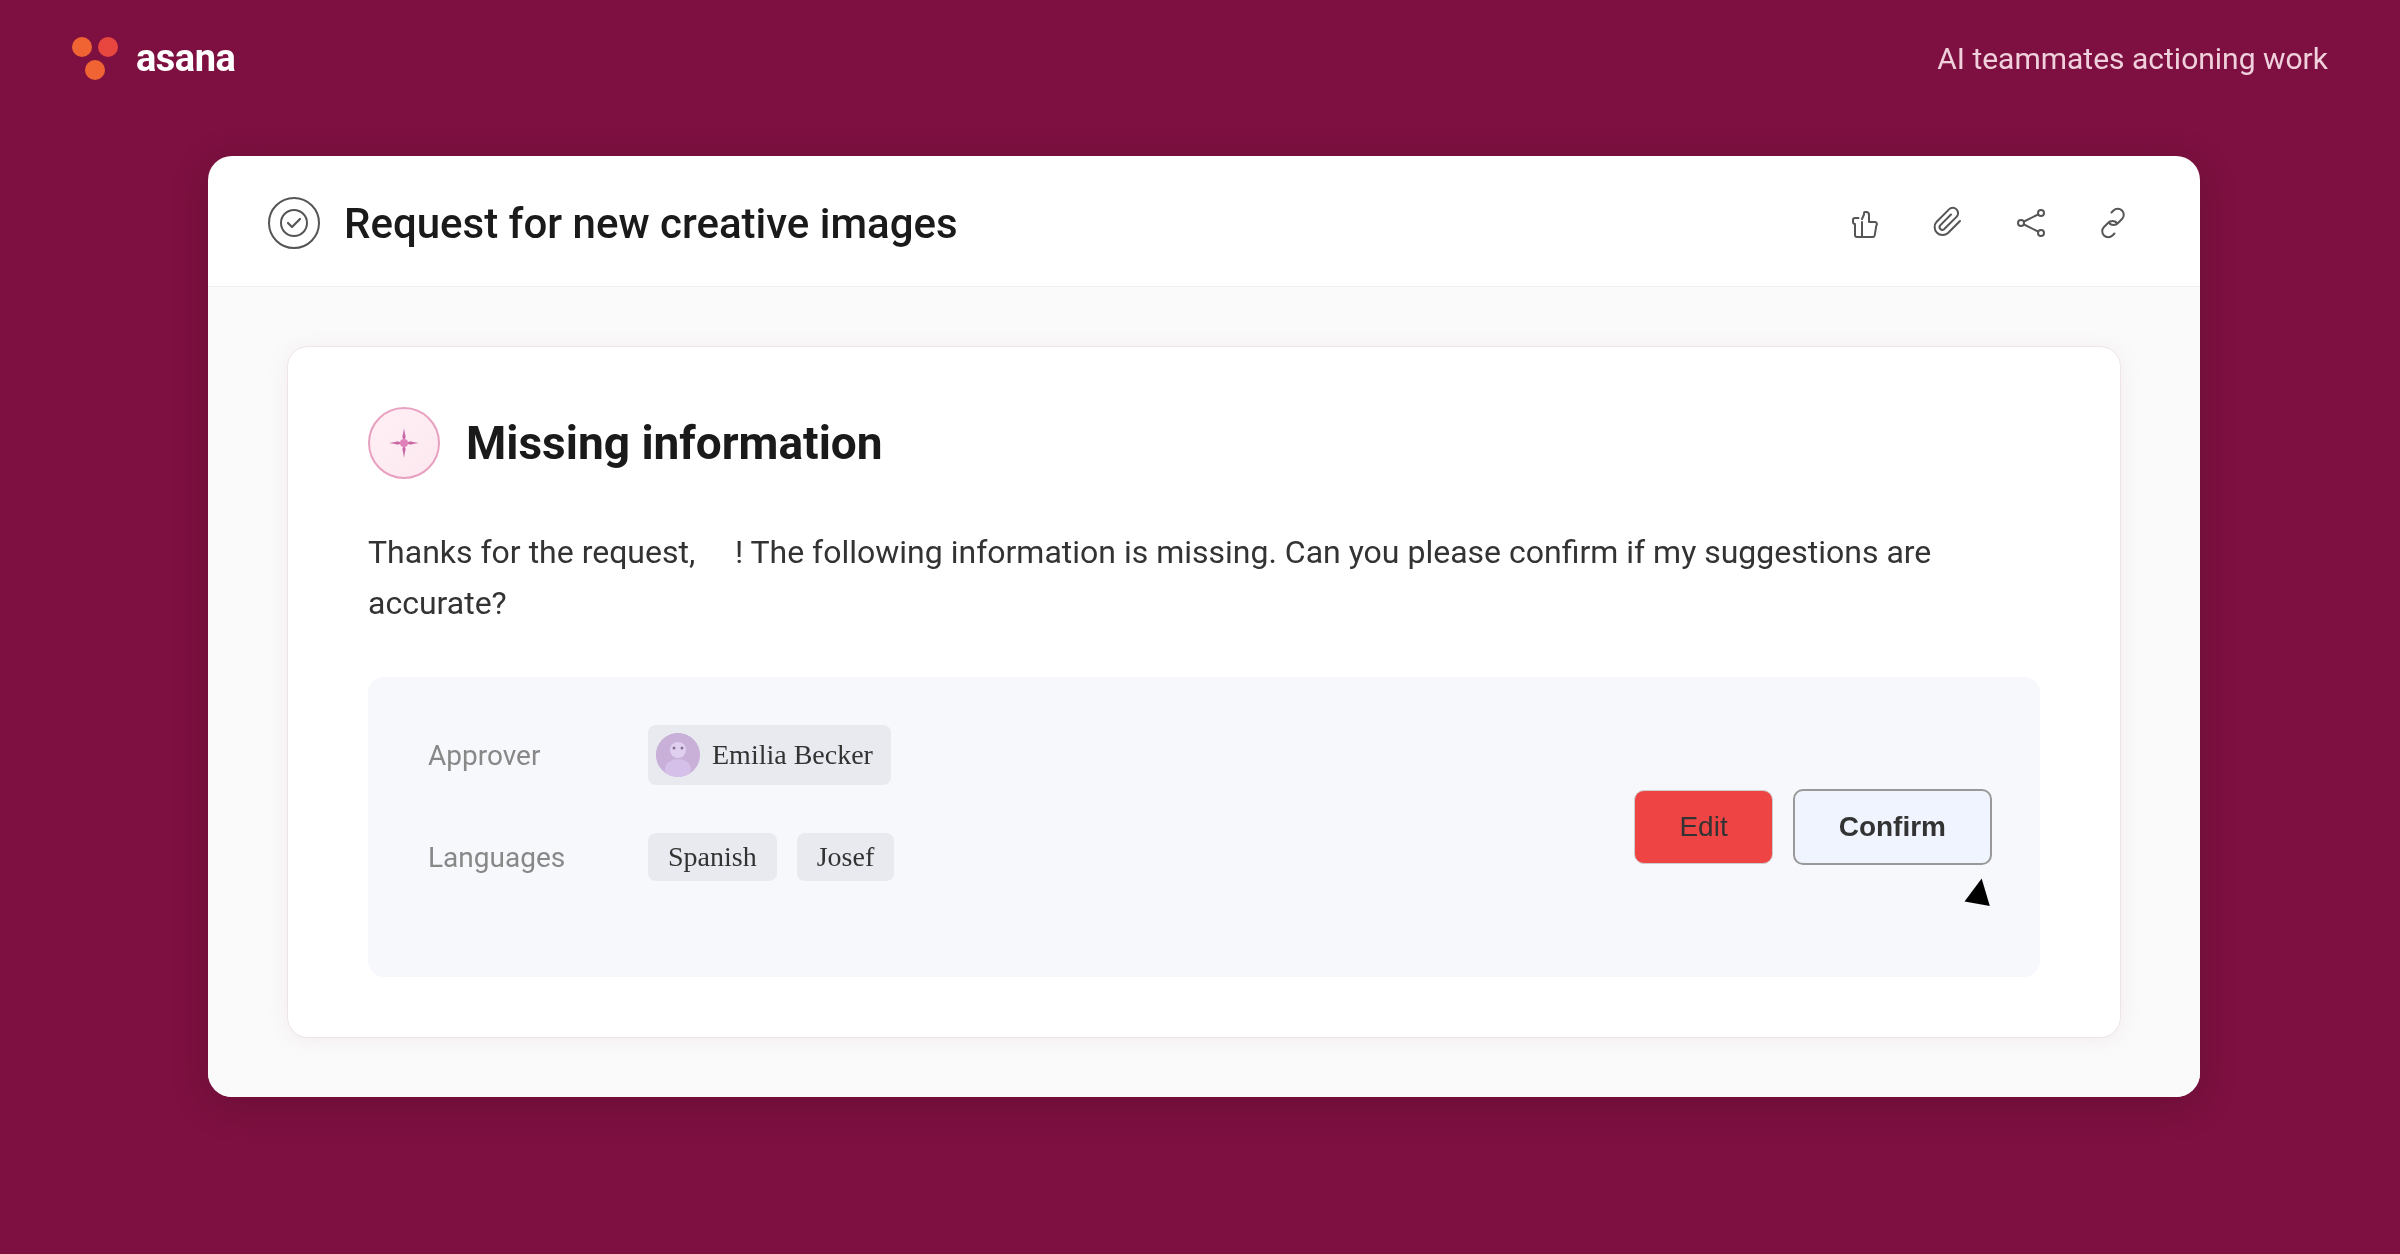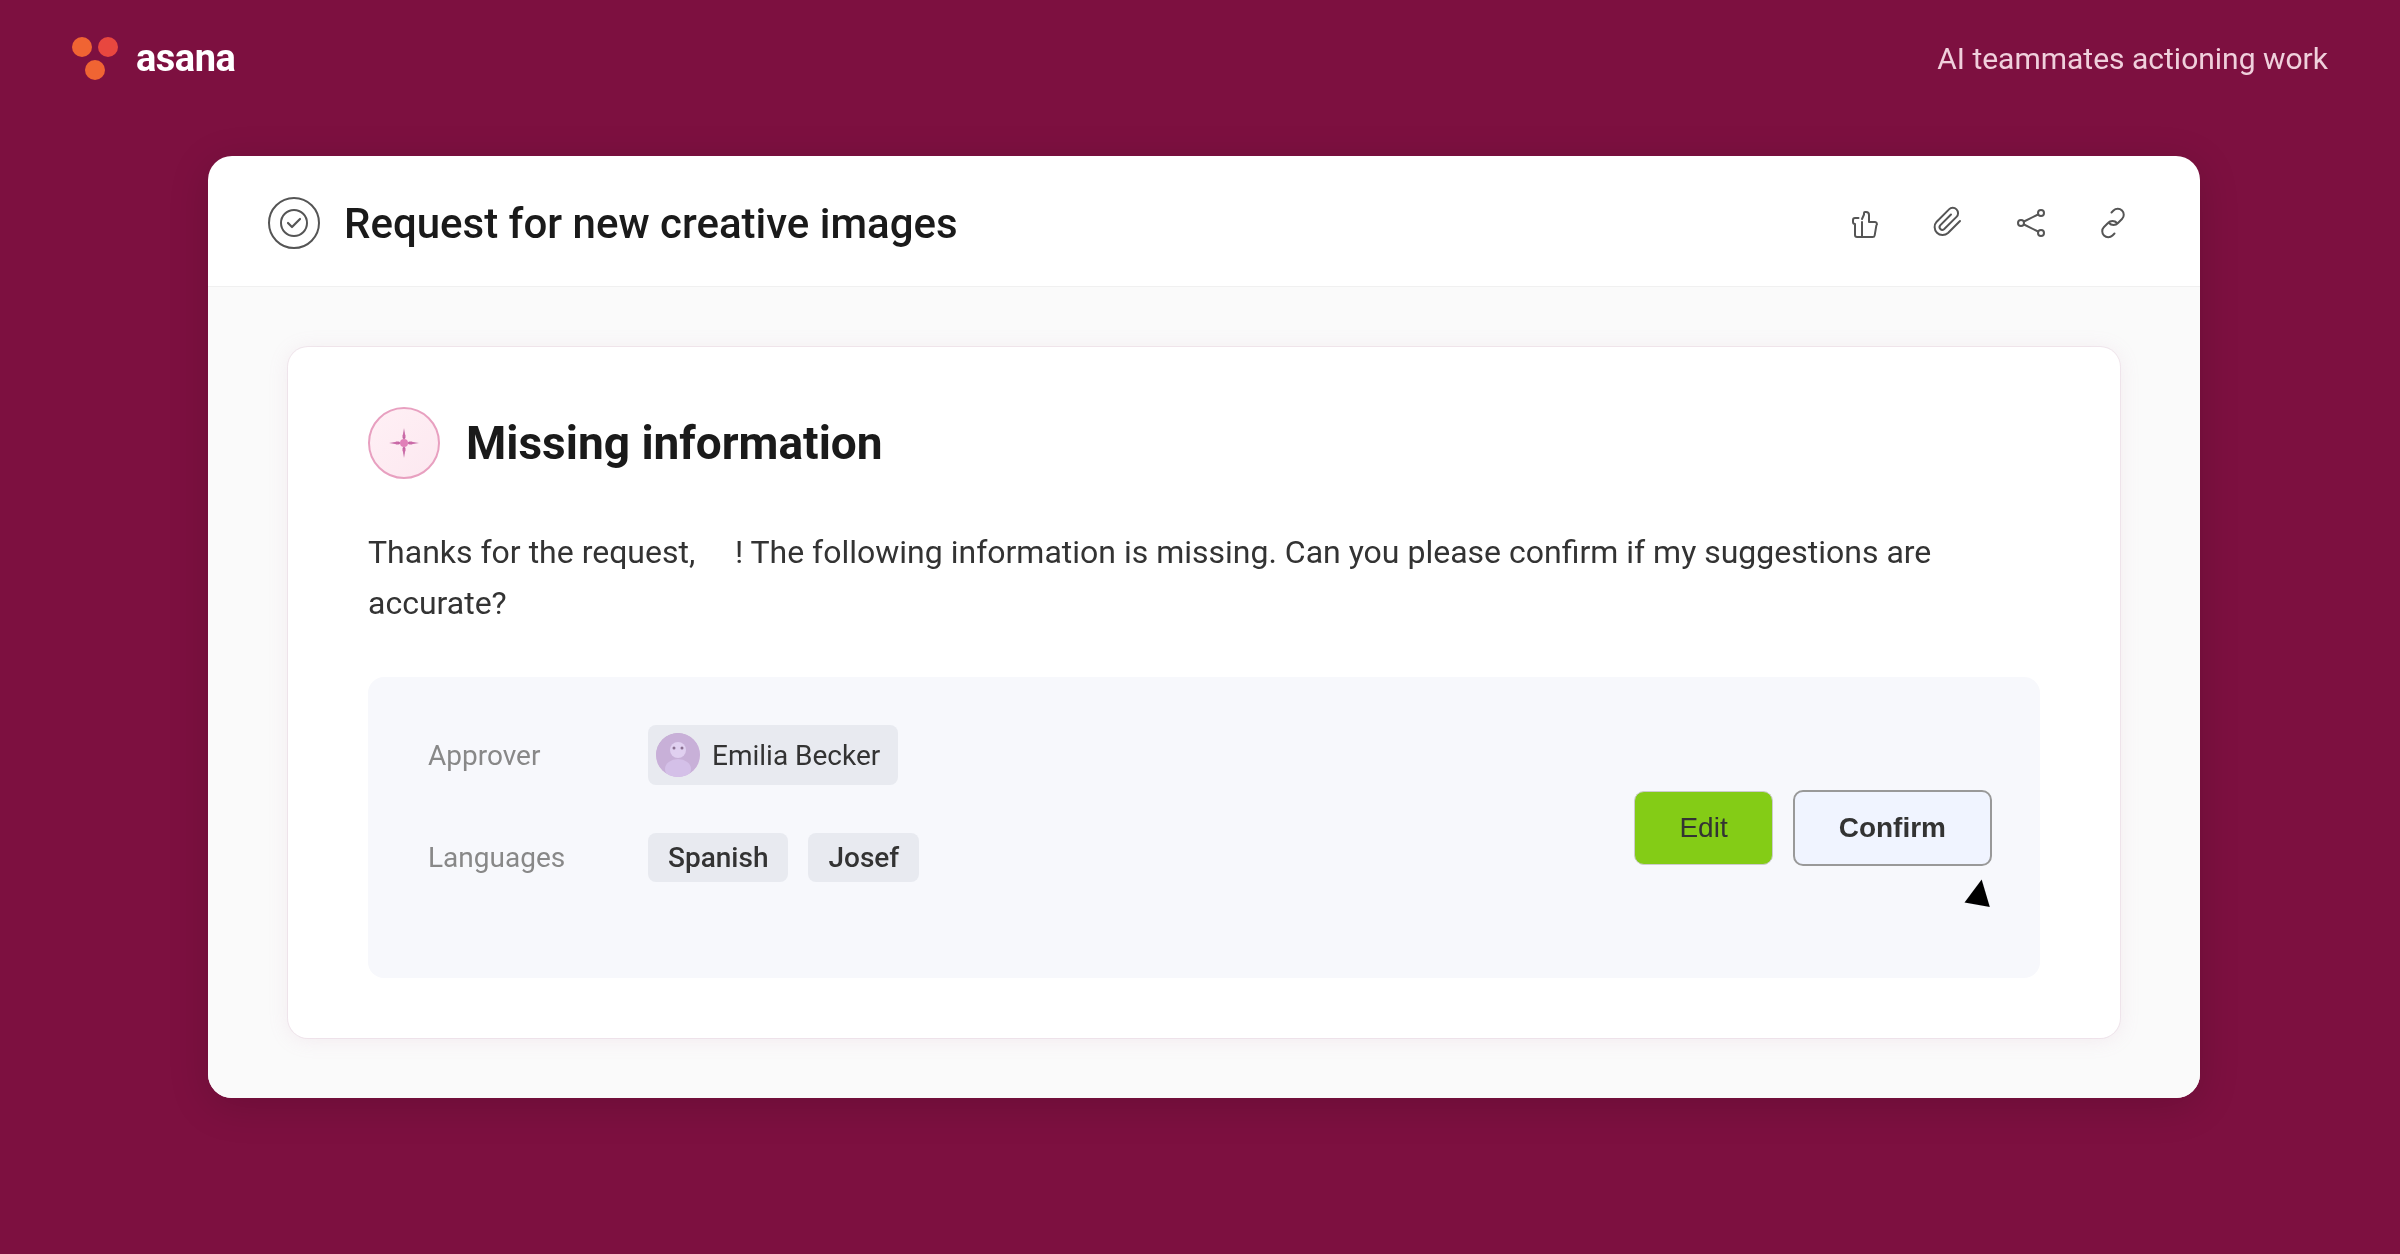--- a/index.html
+++ b/index.html
@@ -214,20 +214,21 @@
       color: #888;
       font-weight: 400;
       flex-shrink: 0;
     }
 
     .info-value {
       display: flex;
       align-items: center;
       gap: 20px;
       flex: 1;
+      font-family: Liberation Serif, serif;
     }
 
     .approver-chip {
       display: inline-flex;
       align-items: center;
       gap: 12px;
       background: #e8eaf0;
       border-radius: 8px;
       padding: 8px 18px 8px 8px;
       font-size: 28px;
@@ -277,21 +278,21 @@
       display: flex;
       align-items: center;
       gap: 20px;
     }
 
     .btn-edit {
       padding: 20px 44px;
       font-size: 28px;
       border: 1.5px solid #ccc;
       border-radius: 10px;
-      background: #84cc16;
+      background: #ef4444;
       color: #333;
       cursor: pointer;
       font-weight: 500;
     }
 
     .btn-confirm {
       padding: 20px 44px;
       font-size: 28px;
       border: 2px solid #999;
       border-radius: 10px;

